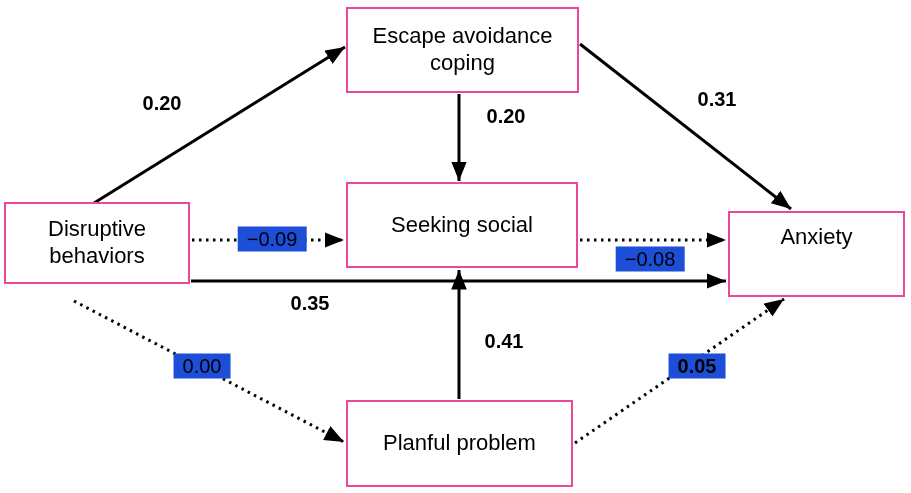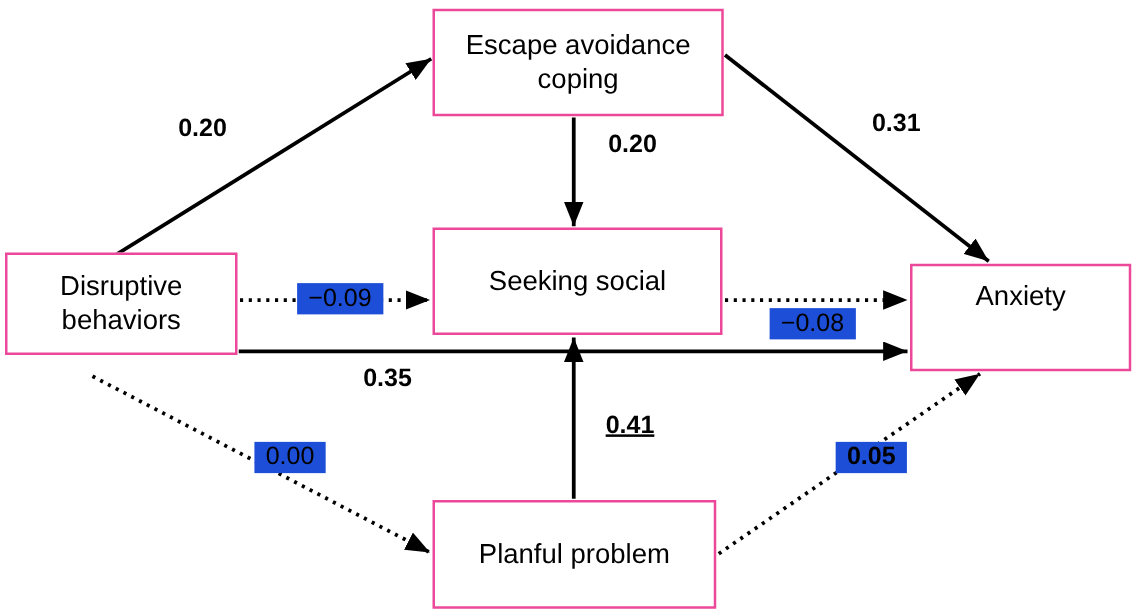--- a/index.html
+++ b/index.html
@@ -40,22 +40,22 @@
     white-space: nowrap;
   }
   .coef.bold { font-weight: bold; }
   .coef.online { background: #1d4ed8; padding: 1px 9px; }
   .c-disruptive-escape { left: 162px; top: 103px; }
   .c-escape-seeking    { left: 506px; top: 116px; }
   .c-escape-anxiety    { left: 717px; top: 99px; }
   .c-disruptive-seeking{ left: 272px; top: 239px; }
   .c-seeking-anxiety   { left: 650px; top: 239px; margin-top: 20px; }
   .c-disruptive-anxiety{ left: 310px; top: 303px; }
-  .c-planful-seeking   { left: 504px; top: 341px; text-decoration: underline; }
-  .c-disruptive-planful{ left: 232px; top: 366px; }
+  .c-planful-seeking   { left: 504px; top: 341px; }
+  .c-disruptive-planful{ left: 202px; top: 366px; }
   .c-planful-anxiety   { left: 697px; top: 366px; font-weight: bold; }
 </style>
 </head>
 <body>
 
 <div class="canvas">
 
   <svg class="wires" viewBox="0 0 911 493" xmlns="http://www.w3.org/2000/svg">
     <defs>
       <marker id="arrowhead" viewBox="0 0 10 8" refX="10" refY="4" markerWidth="6.5" markerHeight="5.2" orient="auto-start-reverse">

